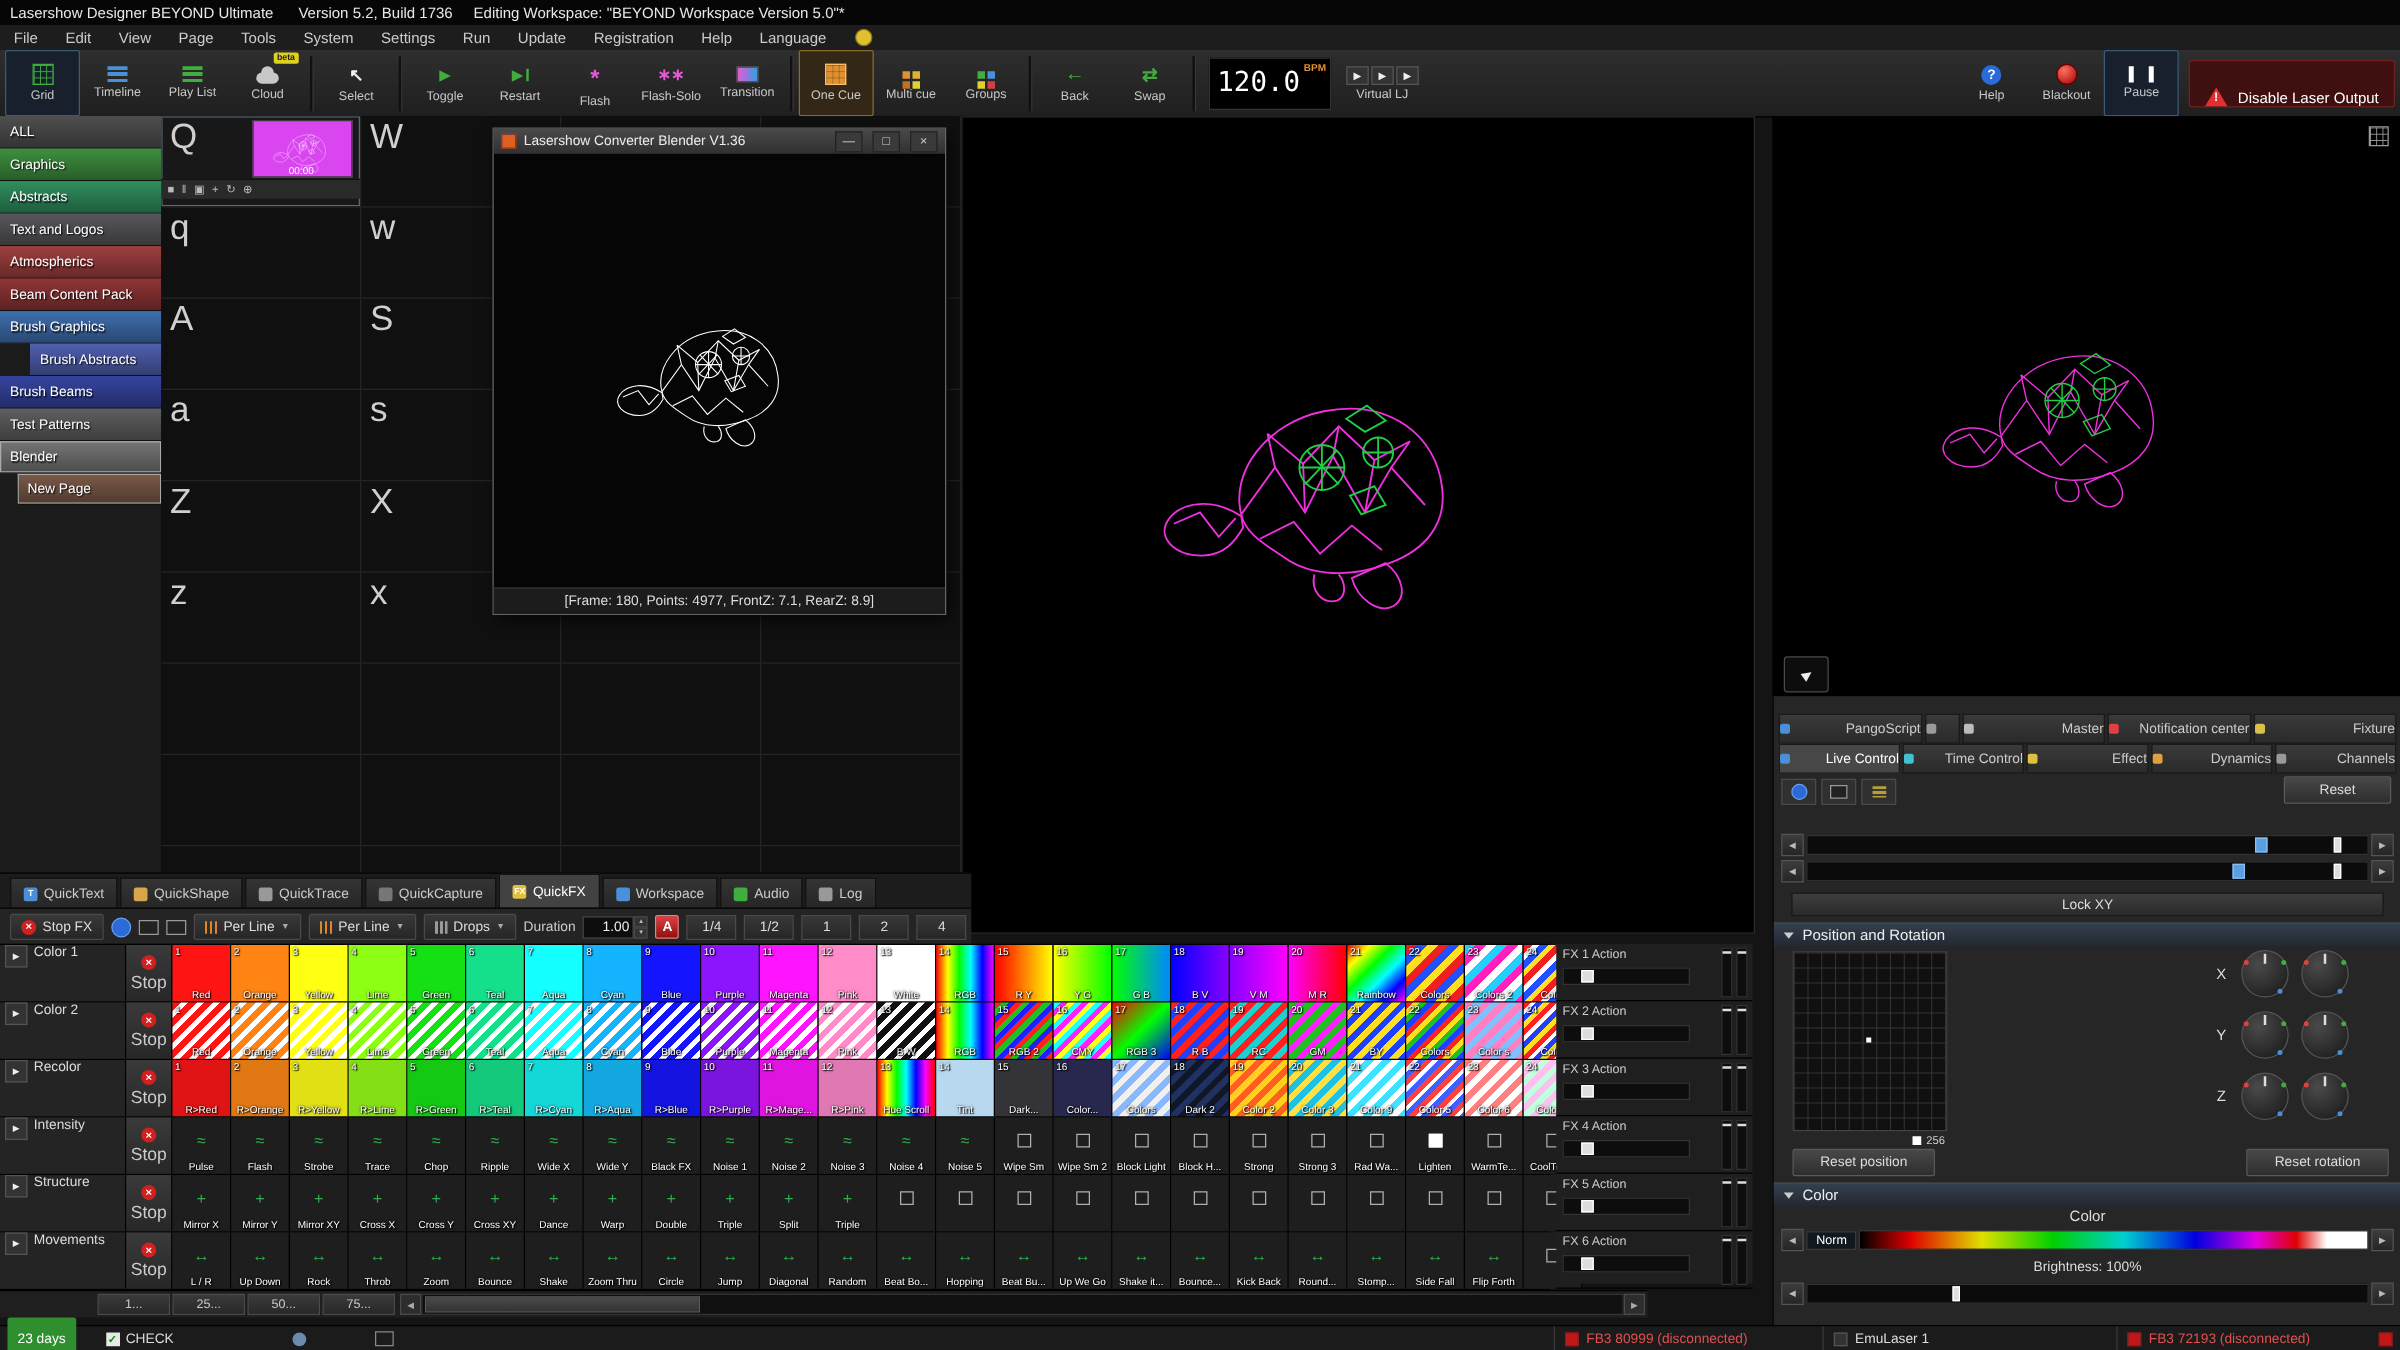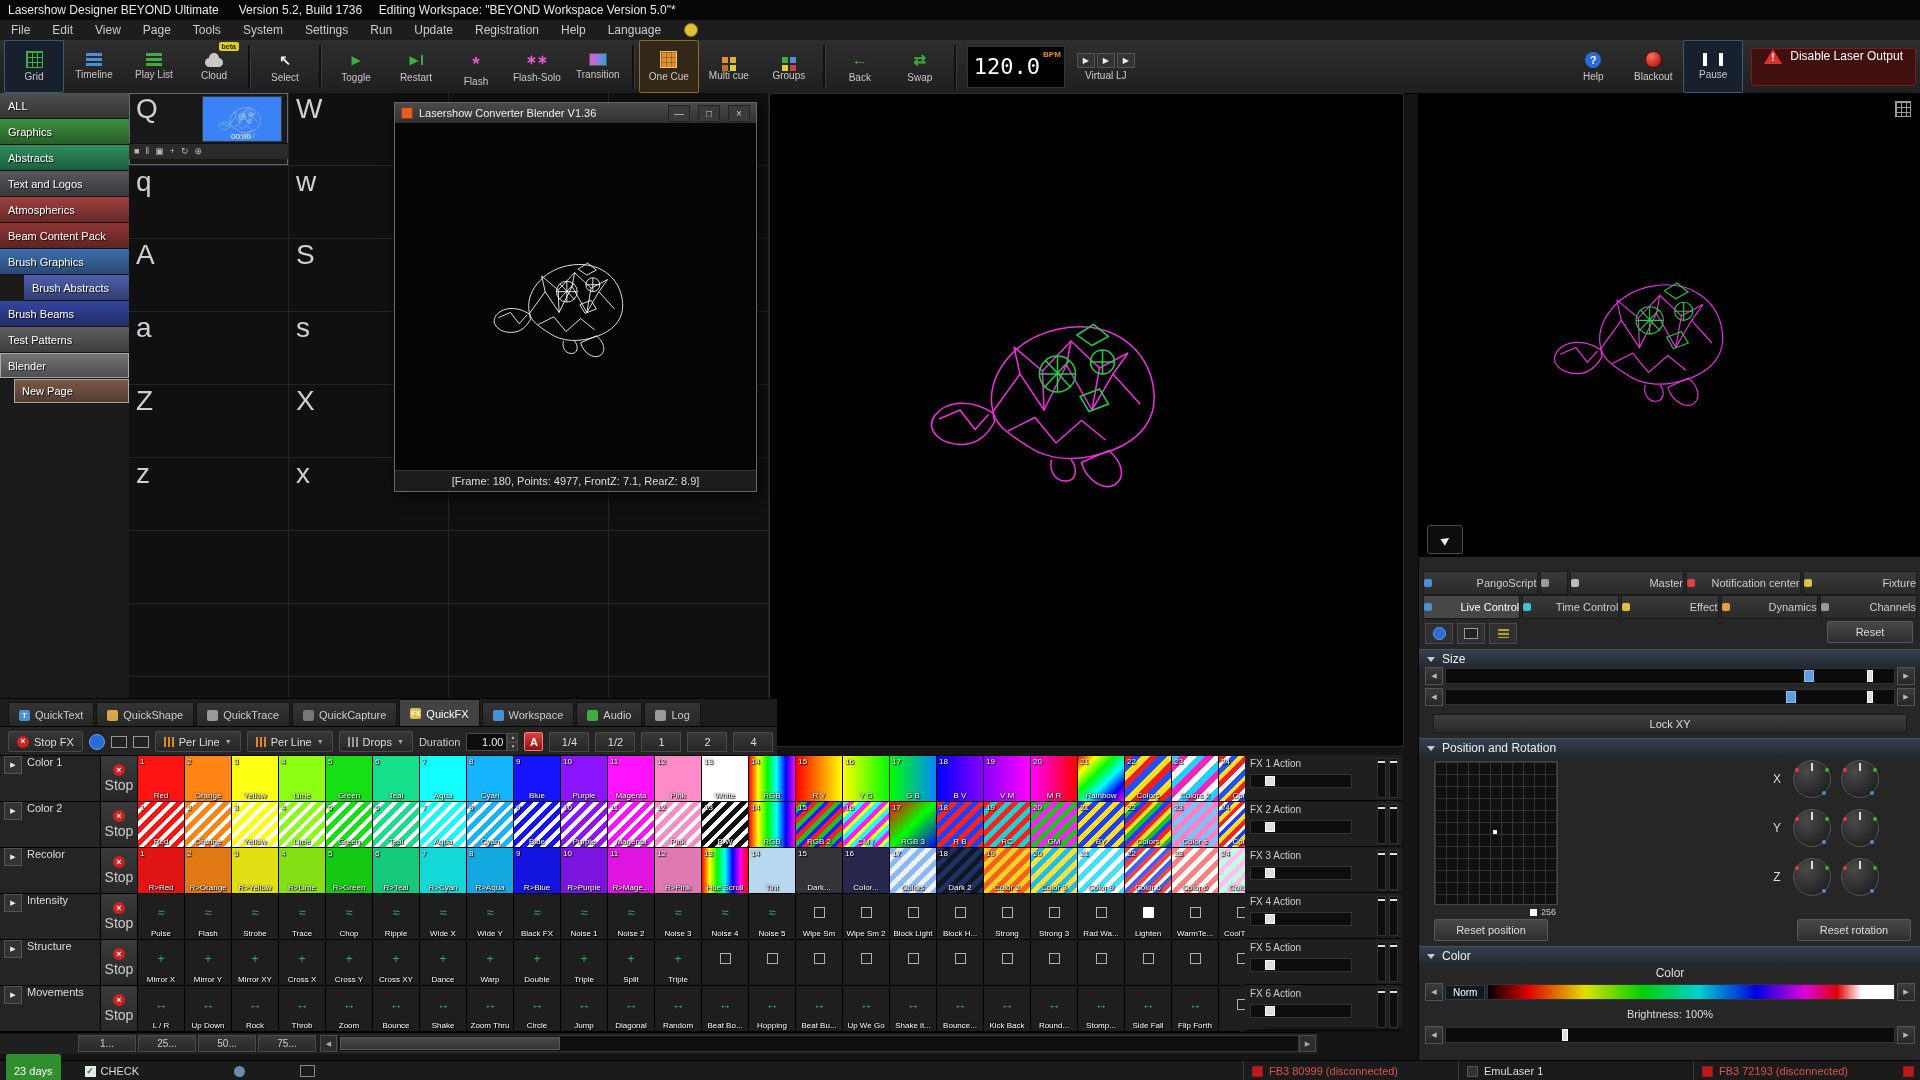--- a/index.html
+++ b/index.html
@@ -46,36 +46,36 @@
 .ti-warning{width:0;height:0;border-left:9px solid transparent;border-right:9px solid transparent;border-bottom:15px solid #e03030;position:relative}
 .ti-warning::after{content:"!";position:absolute;left:-2px;top:3px;color:#fff;font-size:10px;font-weight:bold}
 .bpmbox{width:96px;height:40px;background:#000;position:relative;margin:0 6px;border:1px solid #333}
 .bpmval{position:absolute;left:6px;top:7px;font-family:"DejaVu Sans Mono",monospace;font-size:22px;color:#fff}
 .bpmunit{position:absolute;right:3px;top:3px;font-size:8px;color:#e09030;font-weight:bold}
 .vlj{display:flex;flex-direction:column;align-items:center;gap:2px;margin:0 6px}
 .vljbtns{display:flex;gap:2px}
 .vljb{width:16px;height:13px;background:#333;border:1px solid #555;color:#eee;font-size:8px;display:flex;align-items:center;justify-content:center}
 .vljlabel{font-size:10px;color:#ccc}
 .tspacer{flex:1}
-.disablebtn{display:flex;align-items:flex-start;gap:8px;background:#401010;border:1px solid #702020;border-radius:3px;height:36px;padding:0 12px;font-size:12px;color:#fff;margin:0 8px}
+.disablebtn{display:flex;align-items:flex-end;gap:8px;background:#401010;border:1px solid #702020;border-radius:3px;height:36px;padding:0 12px;font-size:12px;color:#fff;margin:0 8px}
 
 
 #sidebar{position:absolute;left:0;top:93px;width:129px;height:605px;background:#1b1b1b;border-right:1px solid #000}
 .sbitem{height:25px;display:flex;align-items:center;padding-left:8px;font-size:11px;color:#fff;
   text-shadow:1px 1px 1px rgba(0,0,0,.8);border-bottom:1px solid #111}
 .sbitem.child{margin-left:14px;height:24px}
 .sbitem.sel{box-shadow:inset 0 0 0 1px #aaa}
 
 
 #cuegrid{position:absolute;left:129px;top:93px;width:640px;height:605px;background:#101010;overflow:hidden;
   display:grid;grid-template-columns:repeat(4,160px);grid-auto-rows:73px}
 .cuecell{position:relative;border-right:1px solid #242424;border-bottom:1px solid #242424}
 .cueletter{position:absolute;left:7px;top:0;font-size:28px;color:#cfcfcf}
 .cuecell.qsel{background:#181818;box-shadow:inset 0 0 0 1px #5a6a7a}
-.cuethumb{position:absolute;right:6px;top:3px;width:78px;height:44px;background:#3b82f6;border:1px solid #3a3a3a}
+.cuethumb{position:absolute;right:6px;top:3px;width:78px;height:44px;background:#d946ef;border:1px solid #3a3a3a}
 .cuetime{position:absolute;left:0;right:2px;bottom:0;text-align:center;font-size:8px;color:#fff}
 .cuecontrols{position:absolute;left:0;right:0;top:50px;height:15px;background:#2a2a2a;border-top:1px solid #111;
   display:flex;align-items:center;gap:6px;padding-left:5px}
 .cuectl{font-size:9px;color:#bbb;line-height:1}
 
 
 #centerpreview{position:absolute;left:769px;top:93px;width:633px;height:652px;background:#000;border:1px solid #2a2a2a}
 #rightpreview{position:absolute;left:1418px;top:93px;width:502px;height:464px;background:#000;border-left:1px solid #000}
 #planebtn{position:absolute;left:8px;top:432px;width:34px;height:27px;background:#0d0d0d;border:1px solid #4a4a4a;border-radius:3px;
   display:flex;align-items:center;justify-content:center}
@@ -615,24 +615,20 @@
       </span>
     <span class="rp-iconbtn">
         <span class="moni" style="width:12px;height:9px"></span>
       </span>
     <span class="rp-iconbtn">
         <span style="width:11px;height:9px;background:repeating-linear-gradient(180deg,#b8a030 0 2px,#3a3a3a 2px 4px)"></span>
       </span>
   </div>
   <div id="rp-reset" class="greybtn">Reset</div>
 
-  <div class="sect" style="top:92px">
-    <span class="tri"></span>
-    <span>Size</span>
-  </div>
   <div id="size-sliders">
     <div class="hsl">
       <span class="endbtn">◀</span>
       <span class="track">
         <span class="handle" style="left:80%"></span>
         <span class="handle white" style="left:94%"></span>
       </span>
       <span class="endbtn">▶</span>
     </div>
     <div class="hsl">

